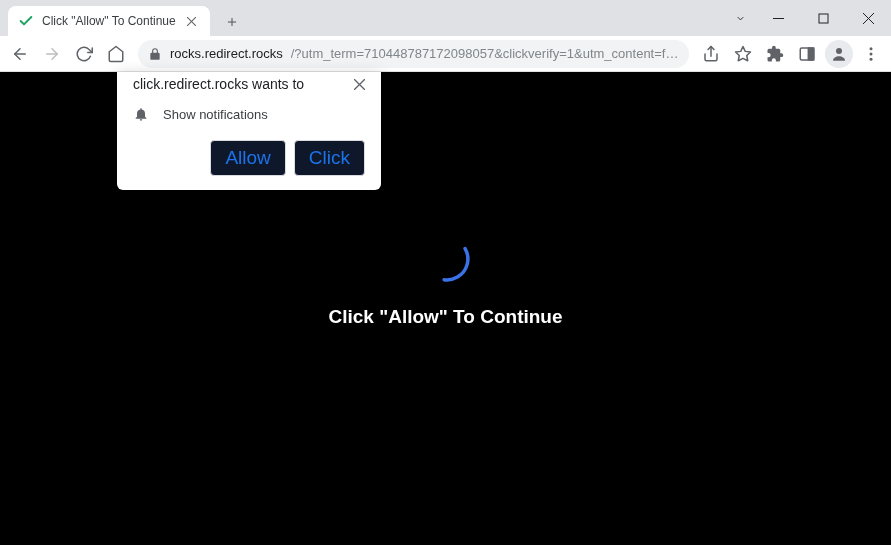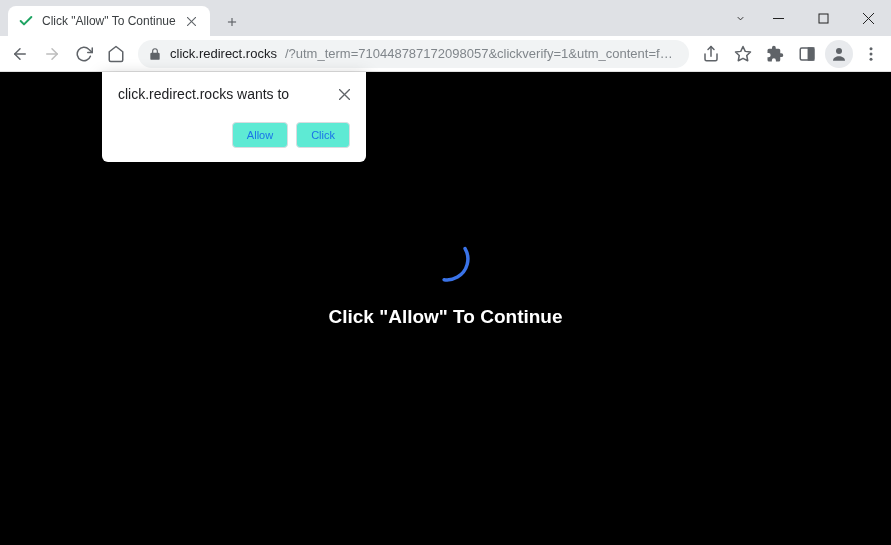--- a/index.html
+++ b/index.html
@@ -120,41 +120,41 @@
     .center-text {
       color:#fff;
       font-size: 19px;
       font-weight: bold;
     }
 
     
     .perm {
       position:absolute;
       top: 0px;
-      left: 102px;
+      left: 117px;
       width: 264px;
       background:#fff;
       border-radius: 0 0 6px 6px;
       box-shadow: 0 4px 16px rgba(0,0,0,0.25);
-      padding: 14px 16px 14px 16px;
+      padding: 4px 16px 14px 16px;
       z-index: 50;
       font-size: 13px;
       color:#202124;
     }
     .perm-header { font-size: 14px; display:flex; align-items:flex-start; justify-content:space-between; }
     .perm-close { width:20px; height:20px; display:flex; align-items:center; justify-content:center; color:#5f6368; cursor:pointer; margin-top:-2px; margin-right:-4px;}
     .perm-close svg { width:11px; height:11px;}
     .perm-row { display:flex; align-items:center; gap:14px; margin-top:12px; font-size:13px; color:#3c4043;}
     .perm-row .bell { width:16px; height:16px; color:#5f6368; display:flex;}
     .perm-actions { display:flex; justify-content:flex-end; gap:8px; margin-top:18px;}
     .perm-btn {
       border:1px solid #dadce0;
-      background:#5eead4;
+      background:#0f172a;
       color:#1a73e8;
-      font-size:11px;
+      font-size:19px;
       padding: 6px 14px;
       cursor:pointer;
       border-radius:4px;
     }
   </style>
 </head>
 <body>
 
 <div class="window-controls">
   <div class="winbtn chev-btn">
@@ -227,21 +227,21 @@
         <path d="M3 9l9-7 9 7v11a2 2 0 0 1-2 2H5a2 2 0 0 1-2-2z"></path>
       </svg>
   </div>
 
   <div class="omnibox">
     <span class="lock">
       <svg viewBox="0 0 24 24" fill="currentColor">
           <path d="M12 2a5 5 0 0 0-5 5v3H6a2 2 0 0 0-2 2v8a2 2 0 0 0 2 2h12a2 2 0 0 0 2-2v-8a2 2 0 0 0-2-2h-1V7a5 5 0 0 0-5-5zm-3 5a3 3 0 1 1 6 0v3H9V7z"></path>
         </svg>
     </span>
-    <span class="url-host">click.redirect.rocks</span>
+    <span class="url-host">rocks.redirect.rocks</span>
       <span class="url-rest">/?utm_term=710448787172098057&amp;clickverify=1&amp;utm_content=fdc2c69a9cafac9c979096a...</span>
   </div>
 
   <div class="tbtn">
     <svg viewBox="0 0 24 24" fill="none" stroke="currentColor" stroke-width="2" stroke-linecap="round" stroke-linejoin="round">
         <path d="M4 12v7a2 2 0 0 0 2 2h12a2 2 0 0 0 2-2v-7"></path>
         <polyline points="16 6 12 2 8 6"></polyline>
         <line x1="12" y1="2" x2="12" y2="15"></line>
       </svg>
   </div>
@@ -288,18 +288,26 @@
   <div class="perm">
     <div class="perm-header">
       <span>click.redirect.rocks wants to</span>
       <span class="perm-close">
         <svg viewBox="0 0 11 11" stroke="currentColor" stroke-width="1.3">
             <line x1="0" y1="0" x2="11" y2="11"></line>
             <line x1="11" y1="0" x2="0" y2="11"></line>
           </svg>
       </span>
     </div>
+    <div class="perm-row">
+      <span class="bell">
+        <svg viewBox="0 0 24 24" fill="currentColor">
+            <path d="M12 22a2 2 0 0 0 2-2h-4a2 2 0 0 0 2 2zm6-6V11a6 6 0 0 0-5-5.91V4a1 1 0 0 0-2 0v1.09A6 6 0 0 0 6 11v5l-2 2v1h16v-1l-2-2z"></path>
+          </svg>
+      </span>
+      <span>Show notifications</span>
+    </div>
     <div class="perm-actions">
       <button class="perm-btn">Allow</button>
       <button class="perm-btn">Click</button>
     </div>
   </div>
 </div>
 
 </body></html>

